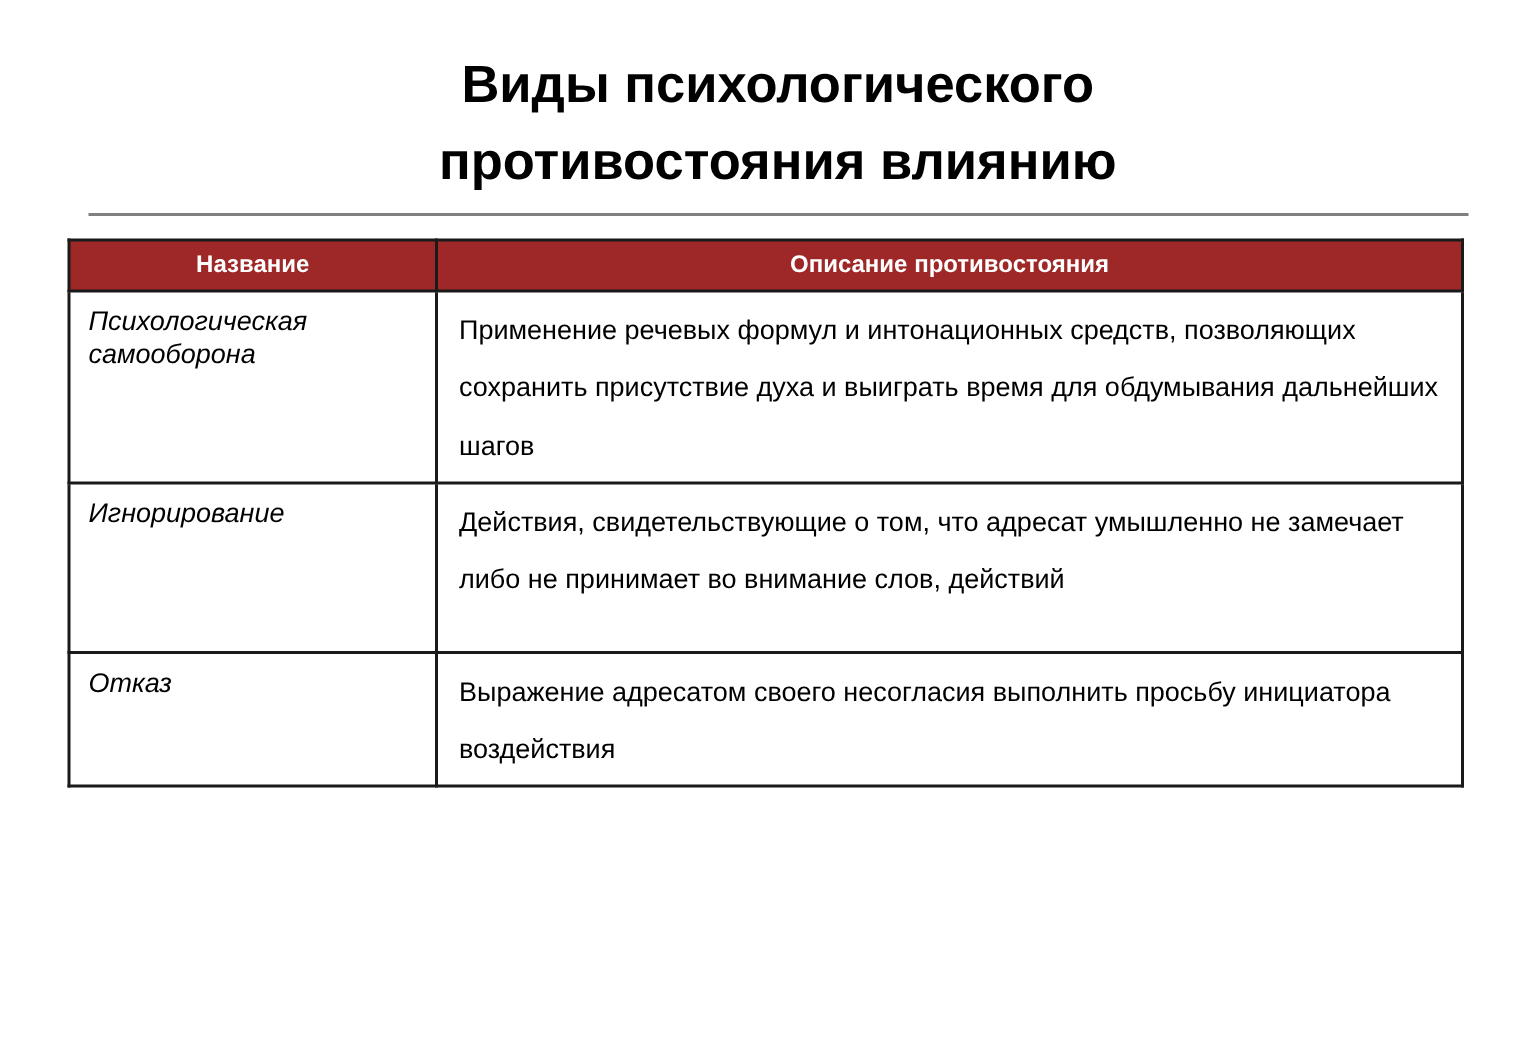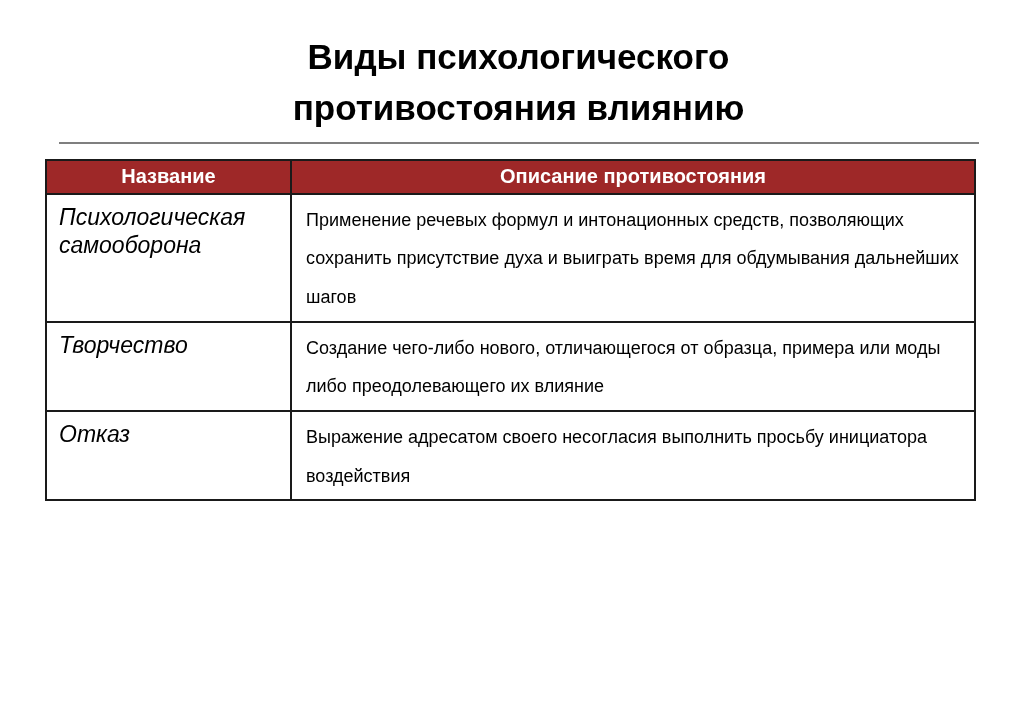--- a/index.html
+++ b/index.html
@@ -39,30 +39,30 @@
   table.tbl th, table.tbl td{
     border:2px solid var(--border);
     vertical-align:top;
     box-sizing:border-box;
   }
   th.c1{width:245px;}
   th.c2{width:684px;}
   table.tbl th{
     background:var(--header-bg);
     color:var(--header-text);
-    font-size:20px;
+    font-size:16px;
     font-weight:700;
     text-align:center;
     height:34px;
     vertical-align:middle;
     padding:2px 4px;
   }
   td.name{
     font-style:italic;
-    font-size:23px;
+    font-size:18px;
     line-height:1.25;
     padding:8px 10px 4px 12px;
   }
   td.desc{
     font-size:18px;
     font-weight:400;
     line-height:2.15;
     padding:6px 14px 4px 14px;
   }
   tr.r1 td{height:115px;}
@@ -85,23 +85,23 @@
       <tr>
         <th class="c1">Название</th>
         <th class="c2">Описание противостояния</th>
       </tr>
     </thead>
     <tbody>
       <tr class="r1">
         <td class="name">Психологическая самооборона</td>
         <td class="desc">Применение речевых формул и интонационных средств, позволяющих сохранить присутствие духа и выиграть время для обдумывания дальнейших шагов</td>
       </tr>
-      <tr class="r4">
-        <td class="name">Творчество</td>
-        <td class="desc">Создание чего-либо нового, отличающегося от образца, примера или моды либо преодолевающего их влияние</td>
+      <tr class="r2">
+        <td class="name">Игнорирование</td>
+        <td class="desc">Действия, свидетельствующие о том, что адресат умышленно не замечает либо не принимает во внимание слов, действий</td>
       </tr>
       <tr class="r5">
         <td class="name">Отказ</td>
         <td class="desc">Выражение адресатом своего несогласия выполнить просьбу инициатора воздействия</td>
       </tr>
     </tbody>
   </table>
 
 </div>
 

